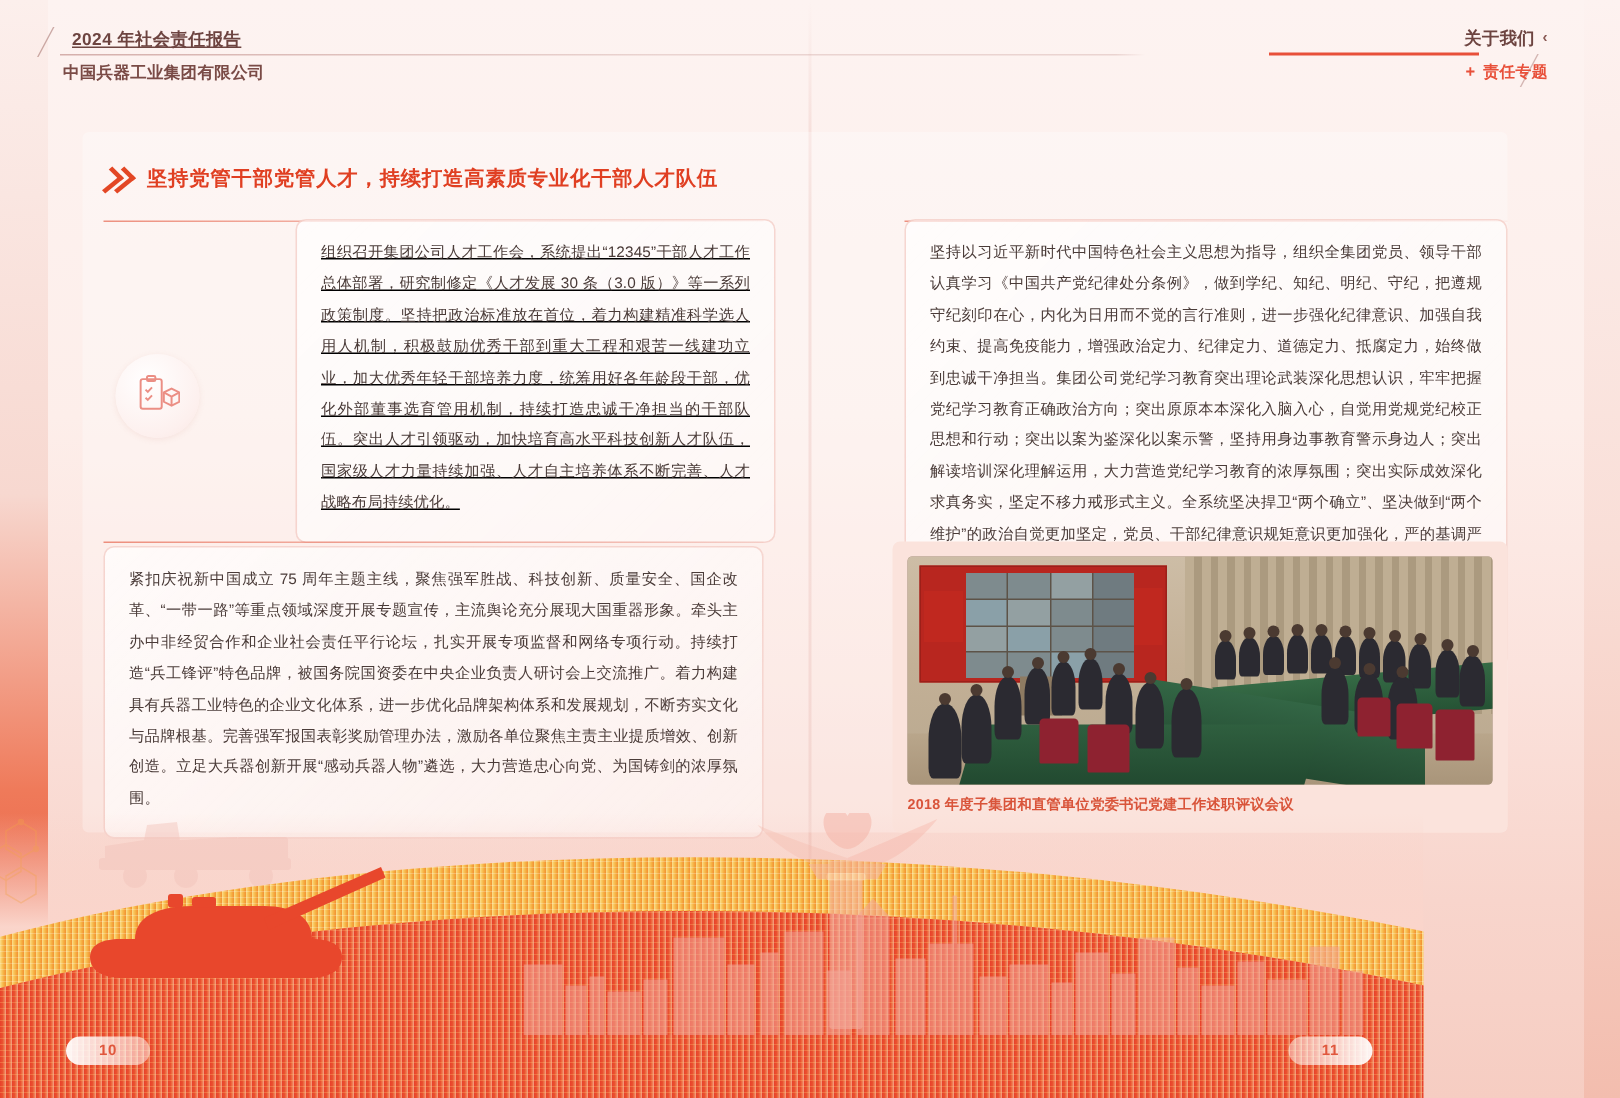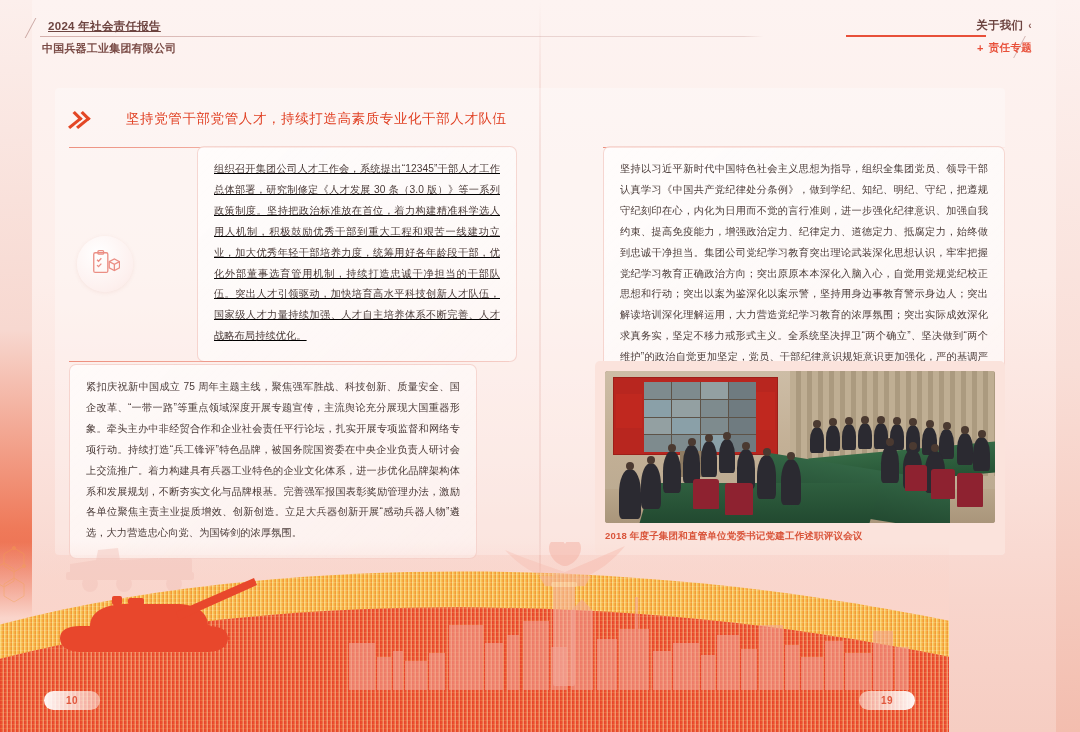--- a/index.html
+++ b/index.html
@@ -87,23 +87,22 @@
     display:inline-block; width:22px; height:18px; position:relative; flex:0 0 auto;
   }
   .chev2::before, .chev2::after{
     content:""; position:absolute; top:2px; width:8px; height:13px;
     border-right:3.5px solid #e34725; border-top:3.5px solid #e34725;
     transform:rotate(45deg) skewX(-6deg);
   }
   .chev2::before{ left:0; }
   .chev2::after{ left:8px; }
   .sec-title{
-    font-size:13.5px; font-weight:400; color:#e03f22; letter-spacing:.6px;
+    font-size:13.5px; font-weight:700; color:#e03f22; letter-spacing:.6px;
     white-space:nowrap;
-    margin-left:28px;
   }
   .sec-rule{
     height:1px; margin-top:9px;
     background:linear-gradient(90deg,rgba(224,63,34,.55),rgba(224,63,34,.22) 70%,rgba(224,63,34,.05));
   }
 
   
   .ptext{
     font-size:10.2px; line-height:2.05; color:#4a3b38;
     text-align:justify; text-justify:inter-ideograph;
@@ -262,21 +261,21 @@
           <path d="M20.5 13.5l5.5 2.9 5.5-2.9M26 16.4v6.6"></path>
         </svg>
       </div>
 
       <div class="para-box" style="left:142px;top:58px;width:320px;text-decoration:underline;">
         <div class="ptext">组织召开集团公司人才工作会，系统提出“12345”干部人才工作总体部署，研究制修定《人才发展 30 条（3.0 版）》等一系列政策制度。坚持把政治标准放在首位，着力构建精准科学选人用人机制，积极鼓励优秀干部到重大工程和艰苦一线建功立业，加大优秀年轻干部培养力度，统筹用好各年龄段干部，优化外部董事选育管用机制，持续打造忠诚干净担当的干部队伍。突出人才引领驱动，加快培育高水平科技创新人才队伍，国家级人才力量持续加强、人才自主培养体系不断完善、人才战略布局持续优化。</div>
       </div>
 
       <div class="sec-rule" style="position:absolute;left:14px;top:264px;width:440px;"></div>
 
-      <div class="para-box" style="left:14px;top:276px;width:408px;">
+      <div class="para-box" style="left:14px;top:276px;width:440px;">
         <div class="ptext">紧扣庆祝新中国成立 75 周年主题主线，聚焦强军胜战、科技创新、质量安全、国企改革、“一带一路”等重点领域深度开展专题宣传，主流舆论充分展现大国重器形象。牵头主办中非经贸合作和企业社会责任平行论坛，扎实开展专项监督和网络专项行动。持续打造“兵工锋评”特色品牌，被国务院国资委在中央企业负责人研讨会上交流推广。着力构建具有兵器工业特色的企业文化体系，进一步优化品牌架构体系和发展规划，不断夯实文化与品牌根基。完善强军报国表彰奖励管理办法，激励各单位聚焦主责主业提质增效、创新创造。立足大兵器创新开展“感动兵器人物”遴选，大力营造忠心向党、为国铸剑的浓厚氛围。</div>
       </div>
 
     </div>
 
     <div class="col-right">
 
       <div class="sec-rule" style="position:absolute;left:8px;top:50px;width:402px;"></div>
 
       <div class="para-box" style="left:8px;top:58px;width:402px;">
@@ -459,16 +458,16 @@
         <rect x="436" y="50" width="14" height="45"></rect>
         <rect x="452" y="62" width="22" height="33"></rect>
         <rect x="476" y="46" width="18" height="49"></rect>
         <rect x="496" y="58" width="26" height="37"></rect>
         <rect x="524" y="36" width="20" height="59"></rect>
         <rect x="546" y="52" width="14" height="43"></rect>
       </g>
     </svg>
 
     <div class="pagenum left">10</div>
-    <div class="pagenum right">19</div>
+    <div class="pagenum right">11</div>
   </div>
 
 </div>
 
 </body></html>

